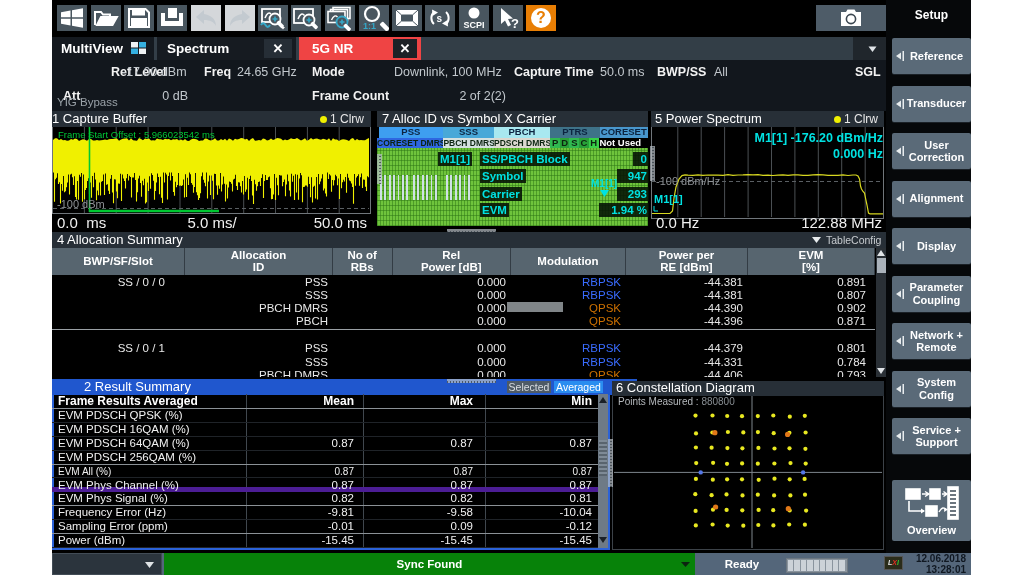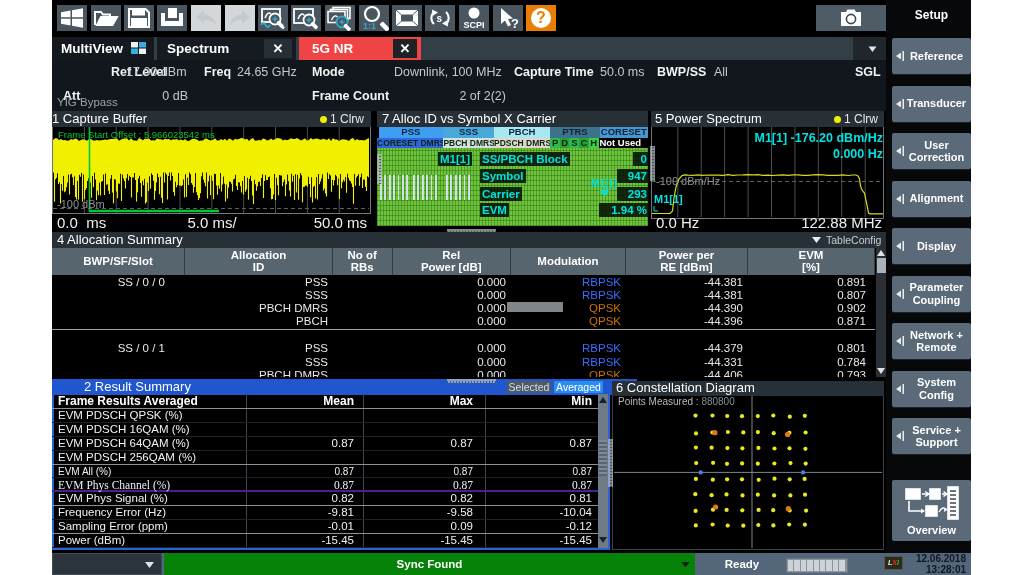--- a/index.html
+++ b/index.html
@@ -472,21 +472,21 @@
 <span class="abs" style="left:200px;width:102px;text-align:right;"></span>
 <span class="abs" style="left:319px;width:102px;text-align:right;"></span>
 <span class="abs" style="left:438px;width:102px;text-align:right;"></span>
     </div>
     <div class="row" style="left:0;top:464.5999999999999px;width:546px;height:13.9px;font-size:10px;line-height:13.9px;color:#f0f0f0;border-bottom:1px solid #1f2328;box-sizing:border-box;">
 <span class="abs" style="left:6px;">EVM All (%)</span>
 <span class="abs" style="left:200px;width:102px;text-align:right;">0.87</span>
 <span class="abs" style="left:319px;width:102px;text-align:right;">0.87</span>
 <span class="abs" style="left:438px;width:102px;text-align:right;">0.87</span>
     </div>
-    <div class="row" style="left:0;top:478.4999999999999px;width:546px;height:13.9px;font-size:11.5px;line-height:13.9px;color:#f0f0f0;border-bottom:2px solid #4c1d95;box-sizing:border-box;font-family:Liberation Serif, serif;">
+    <div class="row" style="left:0;top:478.4999999999999px;width:546px;height:13.9px;font-size:11.5px;line-height:13.9px;color:#f0f0f0;border-bottom:5px solid #4c1d95;box-sizing:border-box;">
 <span class="abs" style="left:6px;">EVM Phys Channel (%)</span>
 <span class="abs" style="left:200px;width:102px;text-align:right;">0.87</span>
 <span class="abs" style="left:319px;width:102px;text-align:right;">0.87</span>
 <span class="abs" style="left:438px;width:102px;text-align:right;">0.87</span>
     </div>
     <div class="row" style="left:0;top:492.39999999999986px;width:546px;height:13.9px;font-size:11.5px;line-height:13.9px;color:#f0f0f0;border-bottom:1px solid #8b9196;box-sizing:border-box;">
 <span class="abs" style="left:6px;">EVM Phys Signal (%)</span>
 <span class="abs" style="left:200px;width:102px;text-align:right;">0.82</span>
 <span class="abs" style="left:319px;width:102px;text-align:right;">0.82</span>
 <span class="abs" style="left:438px;width:102px;text-align:right;">0.81</span>

